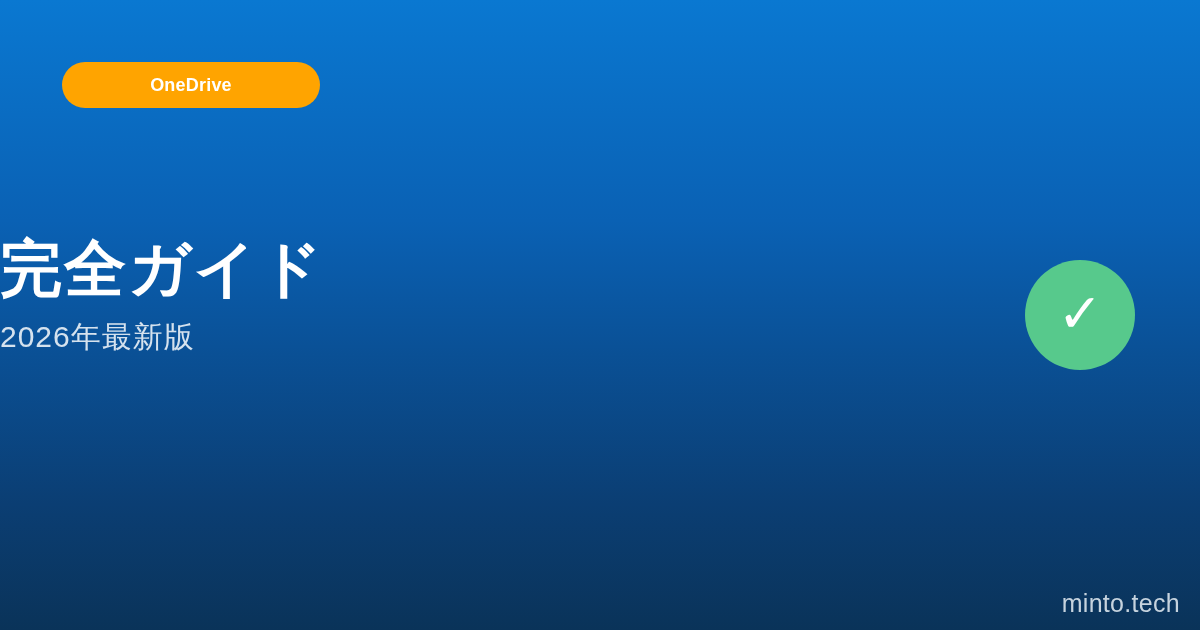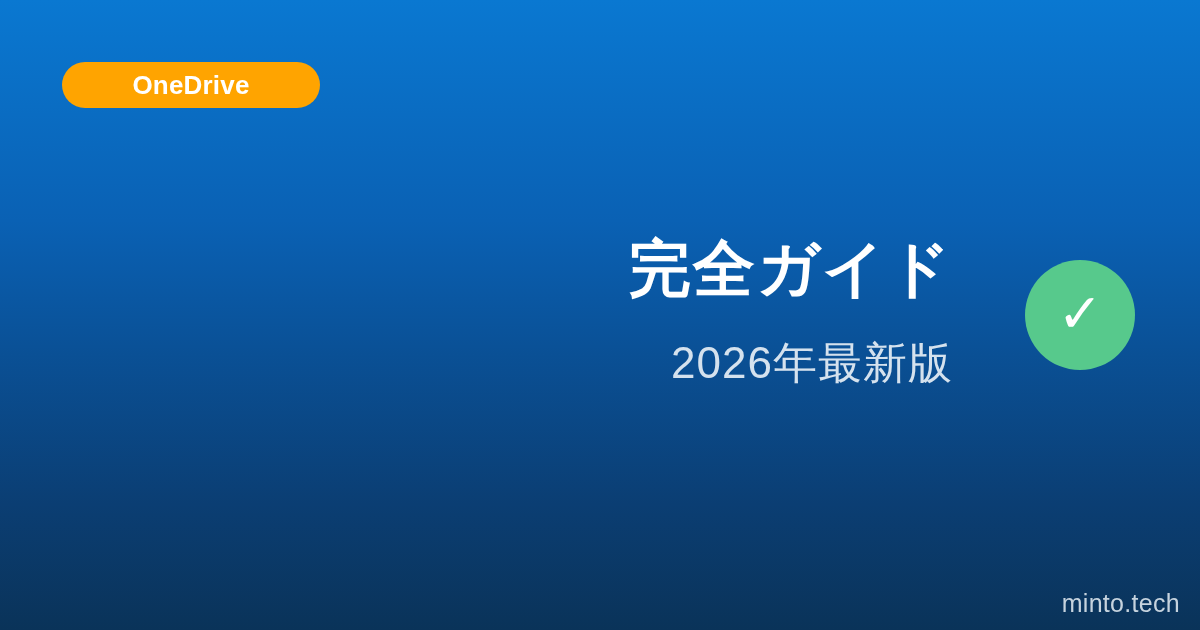--- a/index.html
+++ b/index.html
@@ -29,49 +29,49 @@
     width: 258px;
     height: 46px;
     border-radius: 23px;
     background: #ffa400;
     display: flex;
     align-items: center;
     justify-content: center;
   }
   .category-pill-label {
     color: #ffffff;
-    font-size: 26px;
+    font-size: 18px;
     font-weight: bold;
     letter-spacing: 0.2px;
     line-height: 1;
   }
 
   
   .headline-block {
     position: absolute;
     left: 0;
     top: 234px;
     width: 953px;
-    text-align: right;
+    text-align: left;
   }
   .headline-title {
     color: #ffffff;
     font-size: 62px;
     font-weight: bold;
     line-height: 1.12;
     letter-spacing: 2px;
     margin: 0;
   }
   .headline-subtitle {
     color: #d5e2ee;
-    font-size: 44px;
+    font-size: 30px;
     font-weight: normal;
     line-height: 1.2;
     letter-spacing: 1px;
-    margin: 34px 0 0 0;
+    margin: 16px 0 0 0;
   }
 
   
   .check-badge {
     position: absolute;
     left: 1025px;
     top: 260px;
     width: 110px;
     height: 110px;
     border-radius: 50%;

